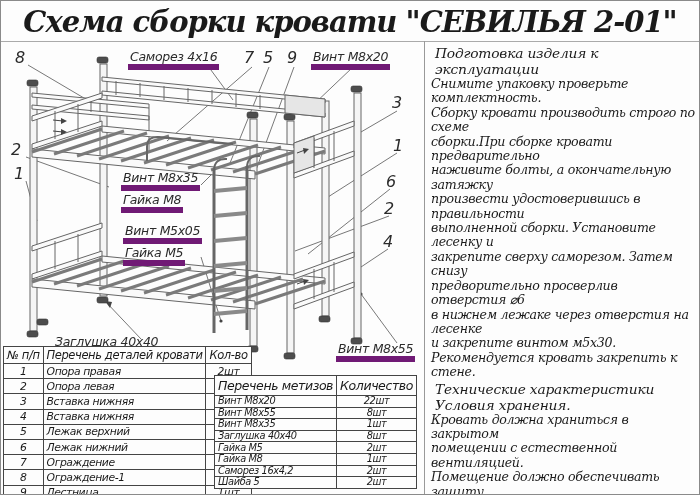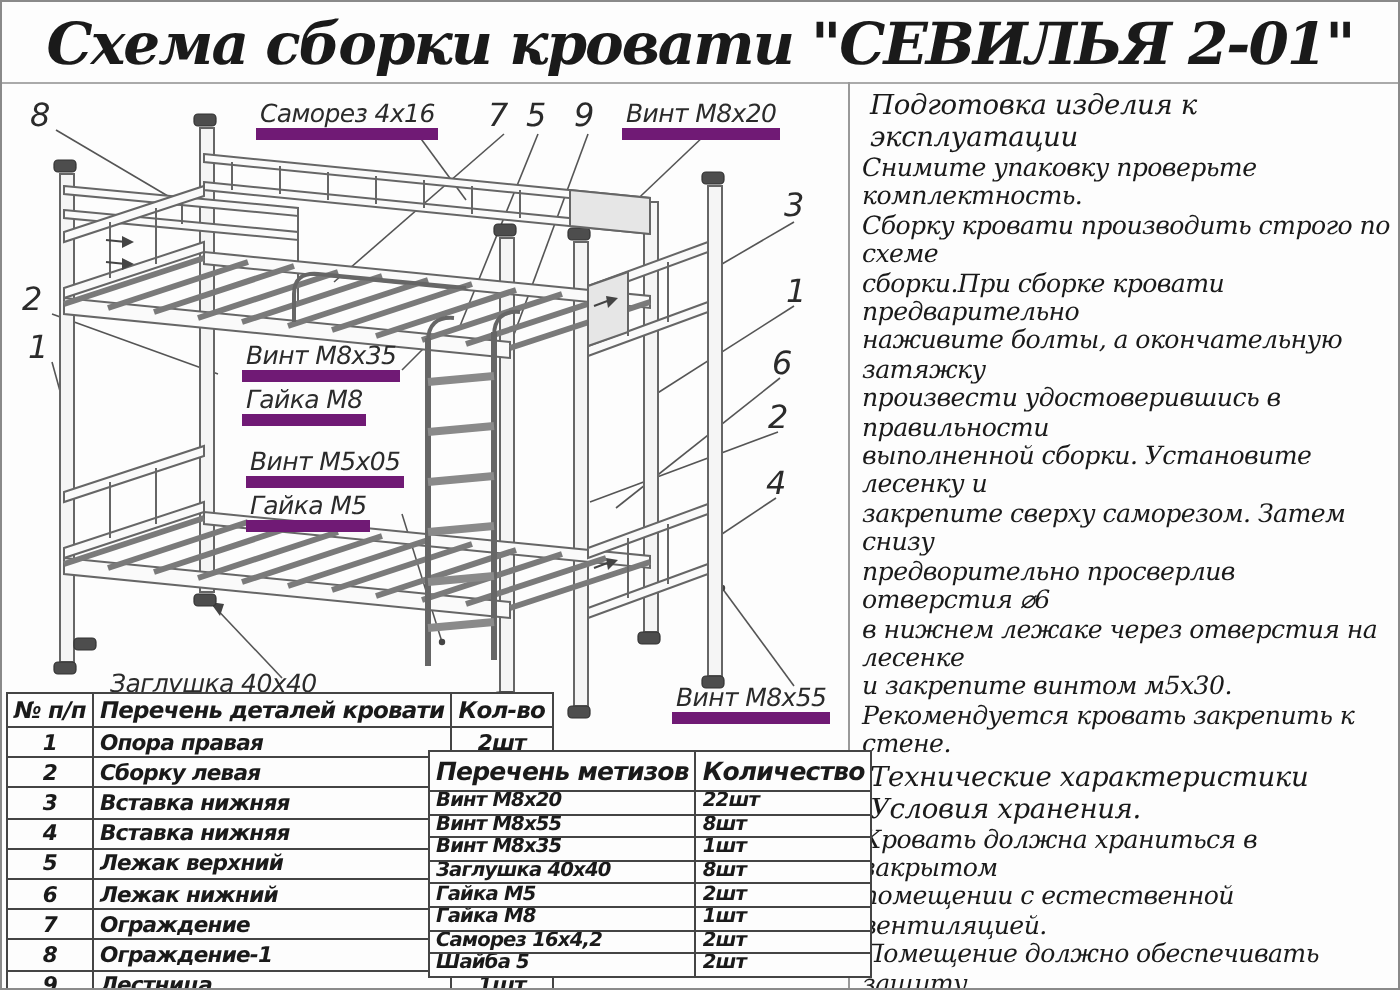--- a/index.html
+++ b/index.html
@@ -19,33 +19,33 @@
 
   
   .rpanel{position:absolute;left:430px;top:44px;width:264px;
           font-family:"DejaVu Serif",serif;font-style:italic;font-size:12.6px;
           line-height:14.4px;letter-spacing:-0.3px;}
   .rpanel h3{margin:0;padding:0 0 0 4px;font-size:13.8px;font-weight:normal;line-height:16px;letter-spacing:-0.2px;}
   .rpanel p{margin:0 0 1px 0;white-space:pre-line;}
 
   
   table{border-collapse:collapse;position:absolute;background:#fdfdfd;}
-  td,th{border:1px solid #444;padding:0 3px;font-style:italic;font-weight:bold;
+  td,th{border:1px solid #444;padding:0 3px;font-style:italic;font-weight:normal;
         white-space:nowrap;overflow:hidden;letter-spacing:-0.4px;}
   .parts{left:2px;top:345px;width:196px;}
   .parts th{font-size:11.5px;height:16px;text-align:left;}
   .parts td{font-size:10.8px;height:14.2px;}
   .parts .c-num{width:24px;text-align:center;}
   .parts .c-name{width:128px;}
   .parts .c-qty{width:38px;text-align:center;}
   .hw{left:213px;top:374px;width:194px;}
   .hw th{font-size:12.5px;height:19px;text-align:right;}
   .hw td{font-size:9.8px;height:10.6px;line-height:10px;}
   .hw .c-name{width:126px;}
-  .hw .c-qty{width:60px;text-align:left;}
+  .hw .c-qty{width:60px;text-align:center;}
 </style>
 </head>
 <body>
 
 <div class="page">
 
   <div class="title">Схема сборки кровати "СЕВИЛЬЯ 2-01"</div>
   <div class="title-rule"></div>
   <div class="vdivider"></div>
 
@@ -259,21 +259,21 @@
       <th class="c-name">Перечень деталей кровати</th>
       <th class="c-qty">Кол-во</th>
     </tr>
     <tr>
           <td class="c-num">1</td>
           <td class="c-name">Опора правая</td>
           <td class="c-qty">2шт</td>
         </tr>
     <tr>
           <td class="c-num">2</td>
-          <td class="c-name">Сборку левая</td>
+          <td class="c-name">Опора левая</td>
           <td class="c-qty">2шт</td>
         </tr>
     <tr>
           <td class="c-num">3</td>
           <td class="c-name">Вставка нижняя</td>
           <td class="c-qty">2шт</td>
         </tr>
     <tr>
           <td class="c-num">4</td>
           <td class="c-name">Вставка нижняя</td>

